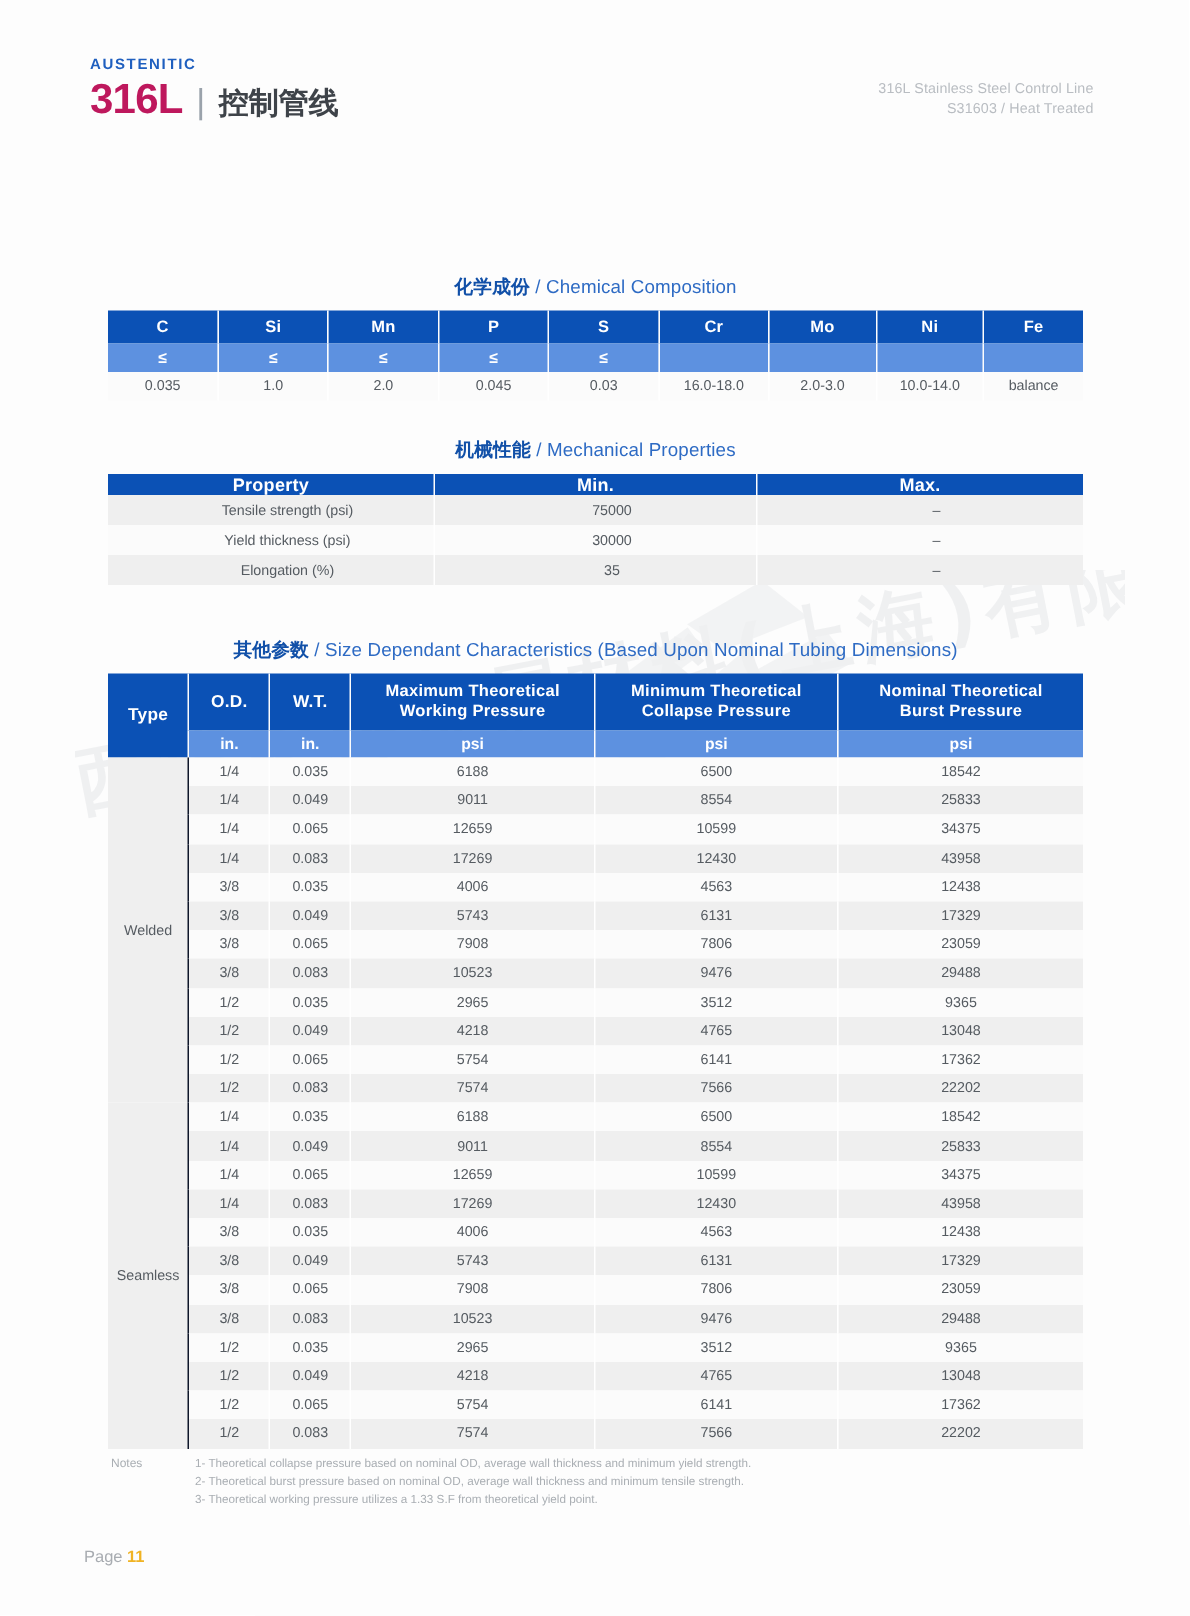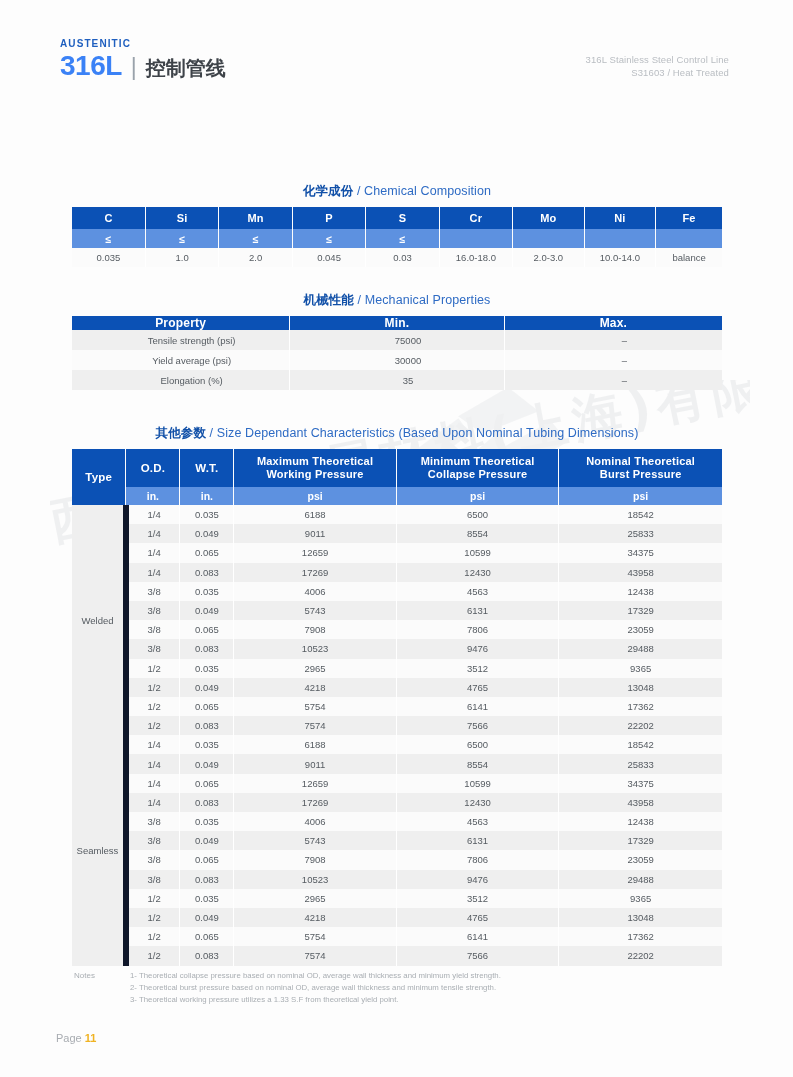--- a/index.html
+++ b/index.html
@@ -79,21 +79,21 @@
     margin-bottom: 3px;
   }
   .brand-title-row {
     display: flex;
     align-items: baseline;
     gap: 9px;
   }
   .brand-grade {
     font-size: 28px;
     font-weight: 700;
-    color: #3b82f6;
+    color: #be185d;
     letter-spacing: -0.5px;
     line-height: 1;
   }
   .brand-sep {
     font-size: 23px;
     color: #9aa2ab;
     font-weight: 300;
     line-height: 1;
   }
   .brand-cn {
@@ -206,21 +206,21 @@
     line-height: 1.22;
     padding: 0 3px;
   }
   .sec-size .th-main.compact { font-size: 11.5px; }
   .sec-size .th-sub { height: 18px; }
   .sec-size td.cell { height: 19.2px; }
   .type-cell {
     background: #efefef;
     font-size: 9.5px;
     color: #555b61;
-    border-right: 6px solid #0f172a;
+    border-right: 1px solid #0f172a;
   }
 
   
   .notes {
     position: absolute;
     left: 74px;
     top: 970px;
     width: 640px;
     display: flex;
     gap: 26px;
@@ -361,21 +361,21 @@
             <th class="th-main">Max.</th>
           </tr>
       </thead>
       <tbody id="mech-body">
           <tr class="alt">
             <td class="cell prop">Tensile strength (psi)</td>
             <td class="cell">75000</td>
             <td class="cell">–</td>
           </tr>
           <tr class="plain">
-            <td class="cell prop">Yield average (psi)</td>
+            <td class="cell prop">Yield thickness (psi)</td>
             <td class="cell">30000</td>
             <td class="cell">–</td>
           </tr>
           <tr class="alt">
             <td class="cell prop">Elongation (%)</td>
             <td class="cell">35</td>
             <td class="cell">–</td>
           </tr>
         </tbody>
     </table>

